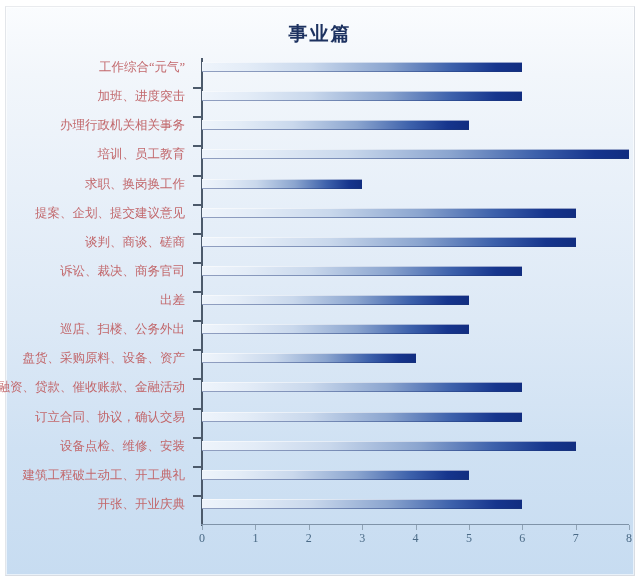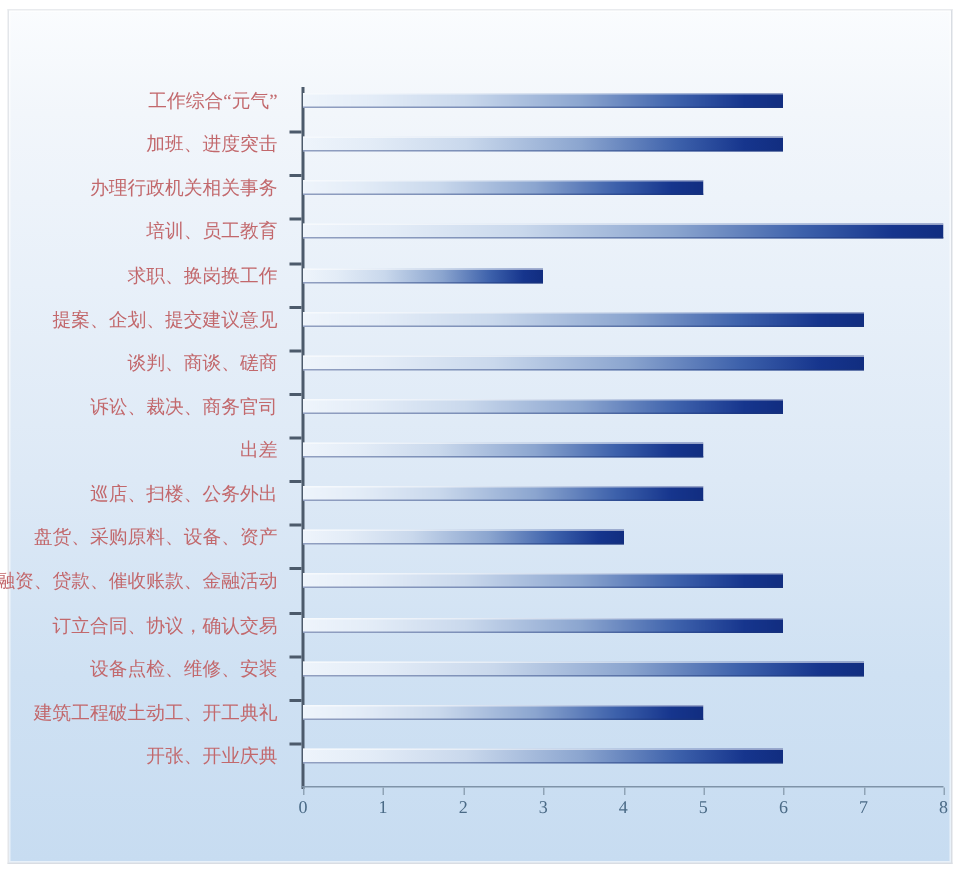--- a/index.html
+++ b/index.html
@@ -134,20 +134,21 @@
     color: #c2686c;
     white-space: nowrap;
     font-family: "Liberation Serif", "DejaVu Serif", serif;
   }
 </style>
 </head>
 <body>
 
 <div id="chart-frame">
 
+  <div id="chart-title">事业篇</div>
 
   <div id="plot">
     <div id="y-axis-line"></div>
     <div id="x-axis-line"></div>
     <div id="y-ticks">
         <div class="y-tick" style="top: 34.125px;"></div>
         <div class="y-tick" style="top: 63.25px;"></div>
         <div class="y-tick" style="top: 92.375px;"></div>
         <div class="y-tick" style="top: 121.5px;"></div>
         <div class="y-tick" style="top: 150.625px;"></div>

